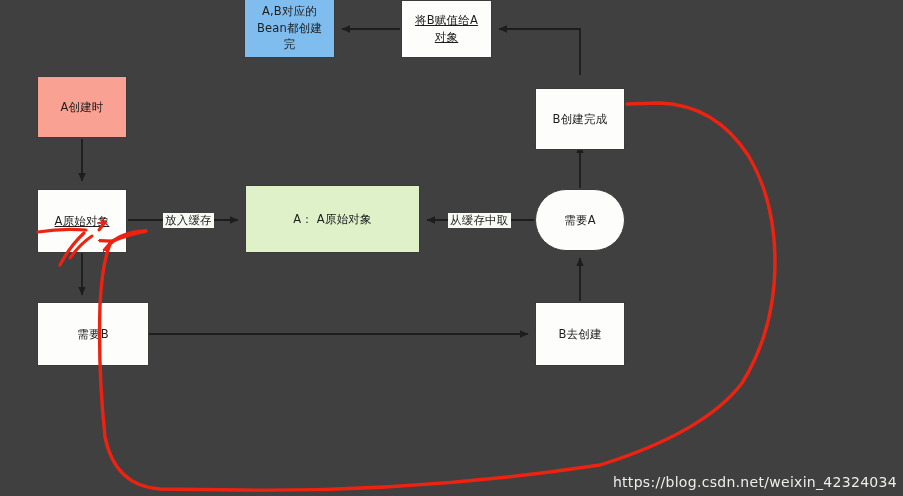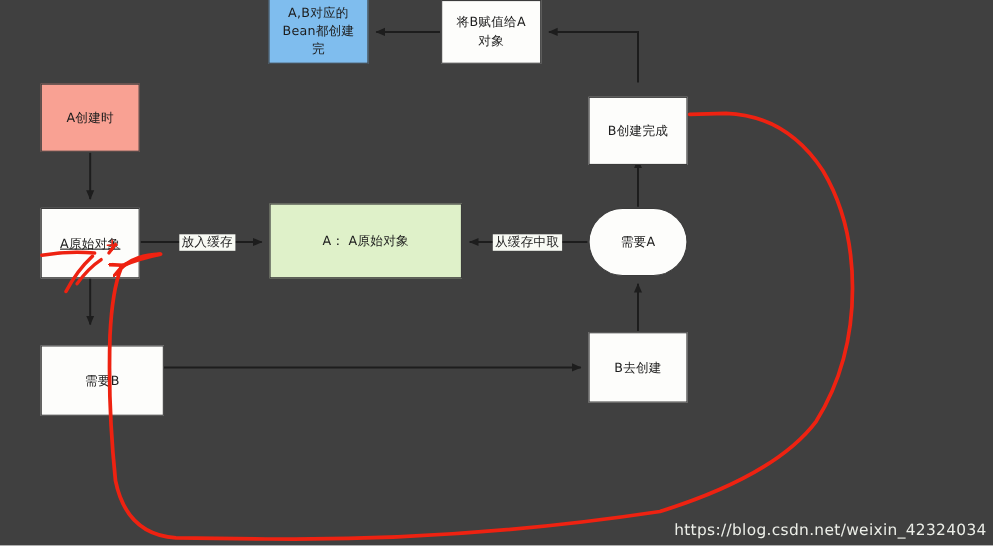--- a/index.html
+++ b/index.html
@@ -115,21 +115,21 @@
     <path d="M97,223 L107,223 M102,218 L102,228" fill="none" stroke="#ee2211" stroke-width="1.4"></path>
   </svg>
 
   <div class="node blue" style="left:244px; top:-2px; width:91px; height:60px;">
     <span style="white-space:pre-line;">A,B对应的
 Bean都创建
 完</span>
   </div>
 
   <div class="node" style="left:401px; top:0px; width:91px; height:58px;">
-    <span style="white-space:pre-line;">将B赋值给A
+    <span style="white-space:pre-line;text-decoration:underline;">将B赋值给A
 对象</span>
   </div>
 
   <div class="node salmon" style="left:37px; top:76px; width:90px; height:62px;">
     <span style="white-space:pre-line;">A创建时</span>
   </div>
 
   <div class="node" style="left:535px; top:88px; width:90px; height:62px;">
     <span style="white-space:pre-line;">B创建完成</span>
   </div>
@@ -139,21 +139,21 @@
   </div>
 
   <div class="node green" style="left:245px; top:185px; width:175px; height:68px;text-align:center;">
     <span style="white-space:pre-line;">A： A原始对象</span>
   </div>
 
   <div class="node" style="left:535px; top:189px; width:90px; height:62px;border-radius:31px;">
     <span style="white-space:pre-line;">需要A</span>
   </div>
 
-  <div class="node" style="left:37px; top:314px; width:112px; height:64px;">
+  <div class="node" style="left:37px; top:302px; width:112px; height:64px;">
     <span style="white-space:pre-line;">需要B</span>
   </div>
 
   <div class="node" style="left:535px; top:302px; width:90px; height:64px;">
     <span style="white-space:pre-line;">B去创建</span>
   </div>
 
   <div class="edge-label" style="left:163px; top:213px;">放入缓存</div>
 
   <div class="edge-label" style="left:448px; top:213px;">从缓存中取</div>

